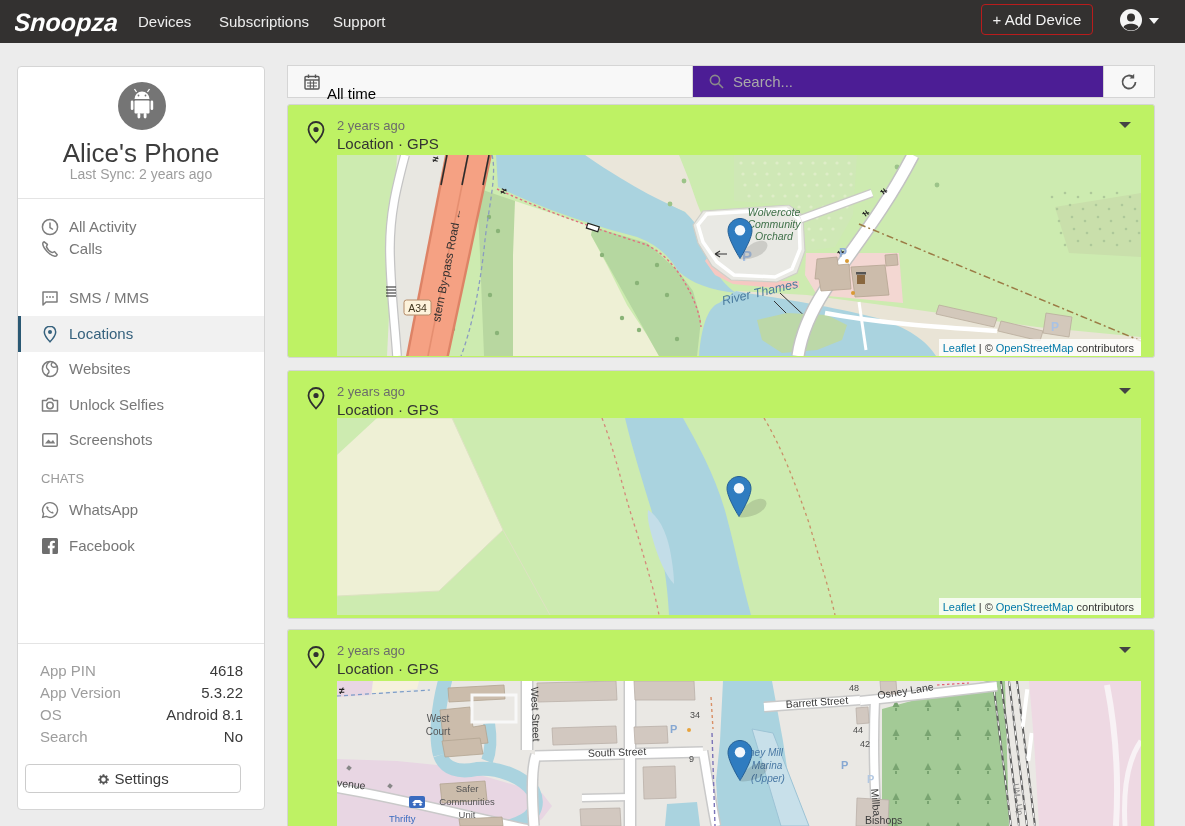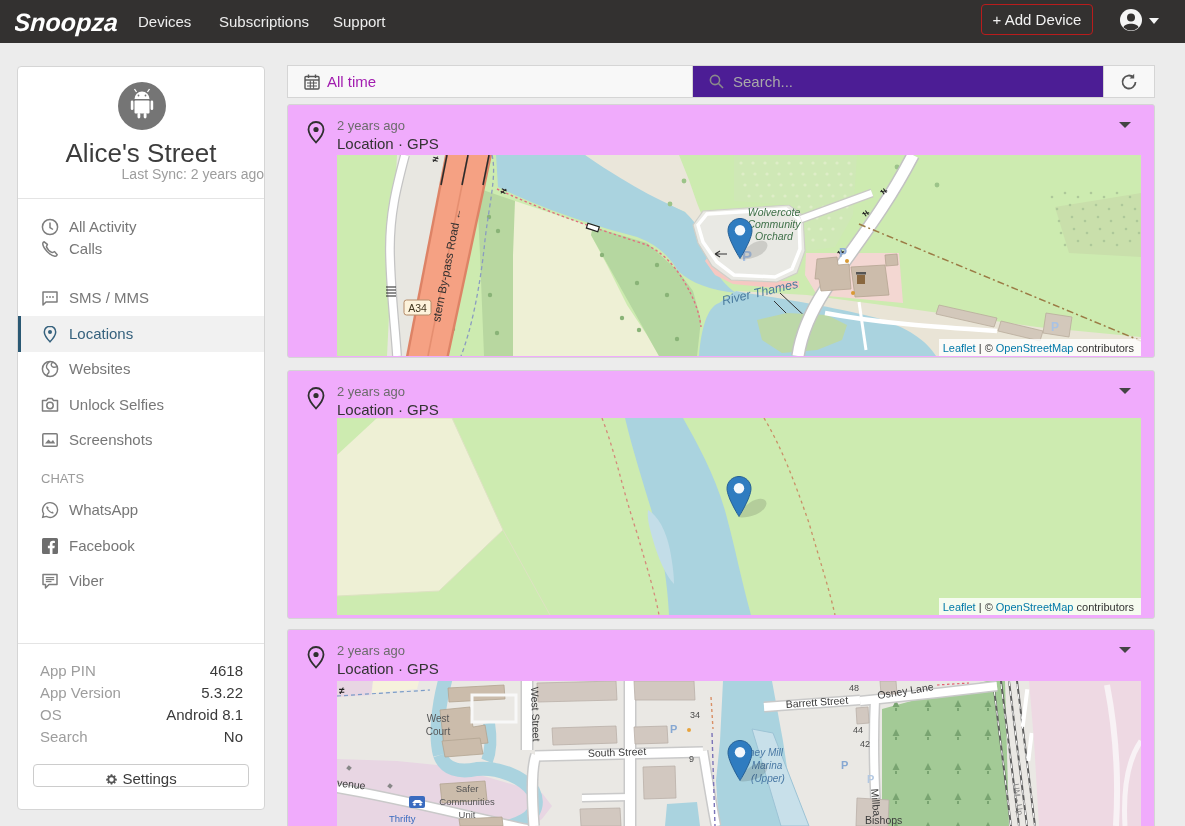--- a/index.html
+++ b/index.html
@@ -6,36 +6,36 @@
 html,body { width:1185px; height:826px; background:#ececec; font-family:"Liberation Sans",sans-serif; overflow:hidden; position:relative; }
 
 #nav { position:absolute; top:0; left:0; width:1185px; height:43px; background:#333130; }
 #logo { position:absolute; left:15px; top:5px; width:110px; height:34px; }
 .navlink { position:absolute; top:0; height:43px; line-height:43px; color:#ededed; font-size:15px; }
 #btn-add { position:absolute; left:981px; top:4px; width:112px; height:31px; border:1px solid #b91c1c; border-radius:4px; color:#f2f2f2; font-size:15px; text-align:center; line-height:29px; }
 
 #side { position:absolute; left:17px; top:66px; width:248px; height:744px; background:#fff; border:1px solid #d5d5d5; border-radius:4px; }
 #avatar { position:absolute; left:100px; top:15px; width:48px; height:48px; border-radius:50%; background:#757575; }
 #devname { position:absolute; left:0; top:71px; width:246px; text-align:center; font-size:26px; color:#3c3c3c; }
-#lastsync { position:absolute; left:0; top:99px; width:246px; text-align:right; font-size:14px; color:#9d9d9d; }
+#lastsync { position:absolute; left:0; top:99px; width:246px; text-align:center; font-size:14px; color:#9d9d9d; }
 .sdiv { position:absolute; left:0; width:246px; border-top:1px solid #e4e4e4; }
 .mitem { position:absolute; left:0; width:246px; height:36px; color:#777; font-size:15px; }
 .mitem .mic { position:absolute; left:23px; top:9px; width:18px; height:18px; }
 .mitem .mtx { position:absolute; left:51px; top:0; line-height:36px; }
 .mitem.sel { background:#f1f1f1; border-left:3px solid #2a5873; color:#35617d; }
 .mitem.sel .mic { left:20px; }
 .mitem.sel .mtx { left:48px; }
 .kv { position:absolute; left:22px; width:203px; height:22px; font-size:15px; }
 .kv .k { position:absolute; left:0; color:#9d9d9d; }
 .kv .v { position:absolute; right:0; color:#3a3a3a; }
-#btn-settings { position:absolute; left:15px; top:697px; width:216px; height:23px; border:1px solid #ccc; border-radius:4px; font-size:15px; color:#3a3a3a; text-align:center; line-height:27px; }
+#btn-settings { position:absolute; left:7px; top:697px; width:216px; height:29px; border:1px solid #ccc; border-radius:4px; font-size:15px; color:#3a3a3a; text-align:center; line-height:27px; }
 
 #toolbar { position:absolute; left:287px; top:65px; width:868px; height:33px; background:#f8f8f8; border:1px solid #d5d5d5; }
 #tb-search { position:absolute; left:404px; top:0; width:412px; height:31px; background:#4c1d95; border-left:1px solid #d5d5d5; border-right:1px solid #d5d5d5; }
-.card { position:absolute; left:287px; width:868px; background:#f0abfc; border:1px solid #d5d5d5; border-radius:3px; }
+.card { position:absolute; left:287px; width:868px; background:#bef264; border:1px solid #d5d5d5; border-radius:3px; }
 .chead-time { position:absolute; left:49px; top:13px; font-size:13px; color:#6b6b6b; }
 .chead-loc { position:absolute; left:49px; top:30px; font-size:15px; color:#333; }
 .caret { position:absolute; right:23px; top:17px; width:0; height:0; border-left:6.5px solid transparent; border-right:6.5px solid transparent; border-top:6px solid #444; }
 .cpin { position:absolute; left:19px; top:16px; }
 .map { position:absolute; left:49px; top:51px; width:804px; }
 </style>
 </head>
 <body>
 <div id="nav">
   <svg id="logo" viewBox="0 0 110 34">
@@ -65,21 +65,21 @@
         <circle cx="20.5" cy="13.5" r="0.9" fill="#757575"></circle>
         <circle cx="27.5" cy="13.5" r="0.9" fill="#757575"></circle>
         <rect x="16.5" y="18.5" width="15" height="13" rx="1"></rect>
         <rect x="12.8" y="18.5" width="2.6" height="9.5" rx="1.3"></rect>
         <rect x="32.6" y="18.5" width="2.6" height="9.5" rx="1.3"></rect>
         <rect x="19.5" y="31" width="2.8" height="5.5" rx="1.4"></rect>
         <rect x="25.7" y="31" width="2.8" height="5.5" rx="1.4"></rect>
       </g>
     </svg>
   </div>
-  <div id="devname">Alice's Street</div>
+  <div id="devname">Alice's Phone</div>
   <div id="lastsync">Last Sync: 2 years ago</div>
   <div class="sdiv" style="top:131px;"></div>
 
   <div class="mitem" style="top:142px;">
     <svg class="mic" viewBox="0 0 18 18">
         <circle cx="9" cy="9" r="7.6" fill="none" stroke="#7d7d7d" stroke-width="1.5"></circle>
         <path d="M9 4.5 L9 9.5 L12 11.5" fill="none" stroke="#7d7d7d" stroke-width="1.5"></path>
       </svg>
     <div class="mtx">All Activity</div>
   </div>
@@ -134,29 +134,20 @@
         <path d="M9 1.6 A7.4 7.4 0 0 0 2.6 12.7 L1.7 16.3 L5.4 15.4 A7.4 7.4 0 1 0 9 1.6 Z" fill="none" stroke="#7d7d7d" stroke-width="1.4"></path>
         <path d="M6 5.2 C5.6 5.3 5.2 5.8 5.3 6.5 C5.6 8.7 9.1 12.2 11.4 12.6 C12 12.7 12.6 12.4 12.8 11.9 L11.6 10.4 L10.3 10.9 C9.2 10.5 7.6 8.9 7.2 7.8 L7.7 6.6 Z" fill="#7d7d7d"></path>
       </svg>
     <div class="mtx">WhatsApp</div>
   </div>
   <div class="mitem" style="top:461px;padding-left:34px;">
     <svg class="mic" viewBox="0 0 18 18">
         <path d="M2.5 1 L15.5 1 A1.5 1.5 0 0 1 17 2.5 L17 15.5 A1.5 1.5 0 0 1 15.5 17 L11.5 17 L11.5 11.2 L13.4 11.2 L13.8 8.8 L11.5 8.8 L11.5 7.3 C11.5 6.5 11.8 6.1 12.7 6.1 L13.9 6.1 L13.9 3.9 C13.5 3.8 12.7 3.8 12 3.8 C10 3.8 8.8 4.9 8.8 7 L8.8 8.8 L6.9 8.8 L6.9 11.2 L8.8 11.2 L8.8 17 L2.5 17 A1.5 1.5 0 0 1 1 15.5 L1 2.5 A1.5 1.5 0 0 1 2.5 1 Z" fill="#6e6e6e"></path>
       </svg>
     <div class="mtx">Facebook</div>
-  </div>
-  <div class="mitem" style="top:496px;">
-    <svg class="mic" viewBox="0 0 18 18">
-        <path d="M2 2.5 L16 2.5 L16 12.5 L8 12.5 L4.5 16 L4.5 12.5 L2 12.5 Z" fill="none" stroke="#7d7d7d" stroke-width="1.5" stroke-linejoin="round"></path>
-        <line x1="4.8" y1="5.6" x2="13.2" y2="5.6" stroke="#7d7d7d" stroke-width="1.2"></line>
-        <line x1="4.8" y1="7.6" x2="13.2" y2="7.6" stroke="#7d7d7d" stroke-width="1.2"></line>
-        <line x1="4.8" y1="9.6" x2="10.5" y2="9.6" stroke="#7d7d7d" stroke-width="1.2"></line>
-      </svg>
-    <div class="mtx">Viber</div>
   </div>
 
   <div class="sdiv" style="top:576px;"></div>
   <div class="kv" style="top:595px;">
       <span class="k">App PIN</span>
       <span class="v">4618</span>
     </div>
   <div class="kv" style="top:617px;">
       <span class="k">App Version</span>
       <span class="v">5.3.22</span>
@@ -182,21 +173,21 @@
       <line x1="4.5" y1="0.5" x2="4.5" y2="4"></line>
       <line x1="11.5" y1="0.5" x2="11.5" y2="4"></line>
     </g>
     <g stroke="#555" stroke-width="1">
       <line x1="3" y1="9" x2="13" y2="9"></line>
         <line x1="3" y1="12" x2="13" y2="12"></line>
       <line x1="6.3" y1="6.5" x2="6.3" y2="14.5"></line>
         <line x1="9.6" y1="6.5" x2="9.6" y2="14.5"></line>
     </g>
   </svg>
-  <div style="position:absolute;left:39px;top:0;line-height:31px;font-size:15px;color:#a21caf;">All time</div>
+  <div style="position:absolute;left:39px;top:12px;line-height:31px;font-size:15px;color:#000000;">All time</div>
   <div id="tb-search">
     <svg style="position:absolute;left:16px;top:8px;" width="15" height="15" viewBox="0 0 15 15">
       <circle cx="6" cy="6" r="4.6" fill="none" stroke="#8a8a8a" stroke-width="1.6"></circle>
       <line x1="9.5" y1="9.5" x2="14" y2="14" stroke="#8a8a8a" stroke-width="1.6"></line>
     </svg>
     <div style="position:absolute;left:40px;top:0;line-height:31px;font-size:15px;color:#a9a9a9;">Search...</div>
   </div>
   <svg style="position:absolute;right:16px;top:7px;" width="18" height="18" viewBox="0 0 18 18">
     <path d="M15.5 9 a6.5 6.5 0 1 1 -1.9 -4.6" fill="none" stroke="#555" stroke-width="1.8"></path>
     <path d="M14.2 0.8 L14.2 5.4 L9.6 5.4 Z" fill="#555"></path>

